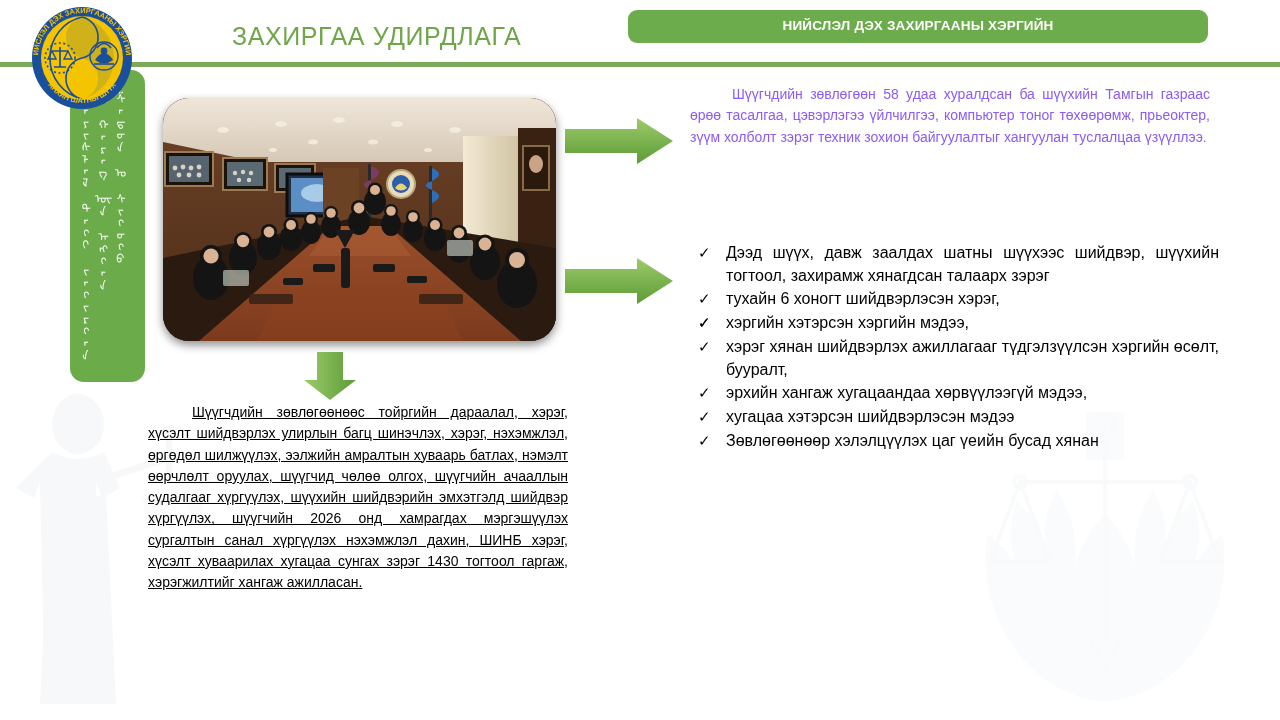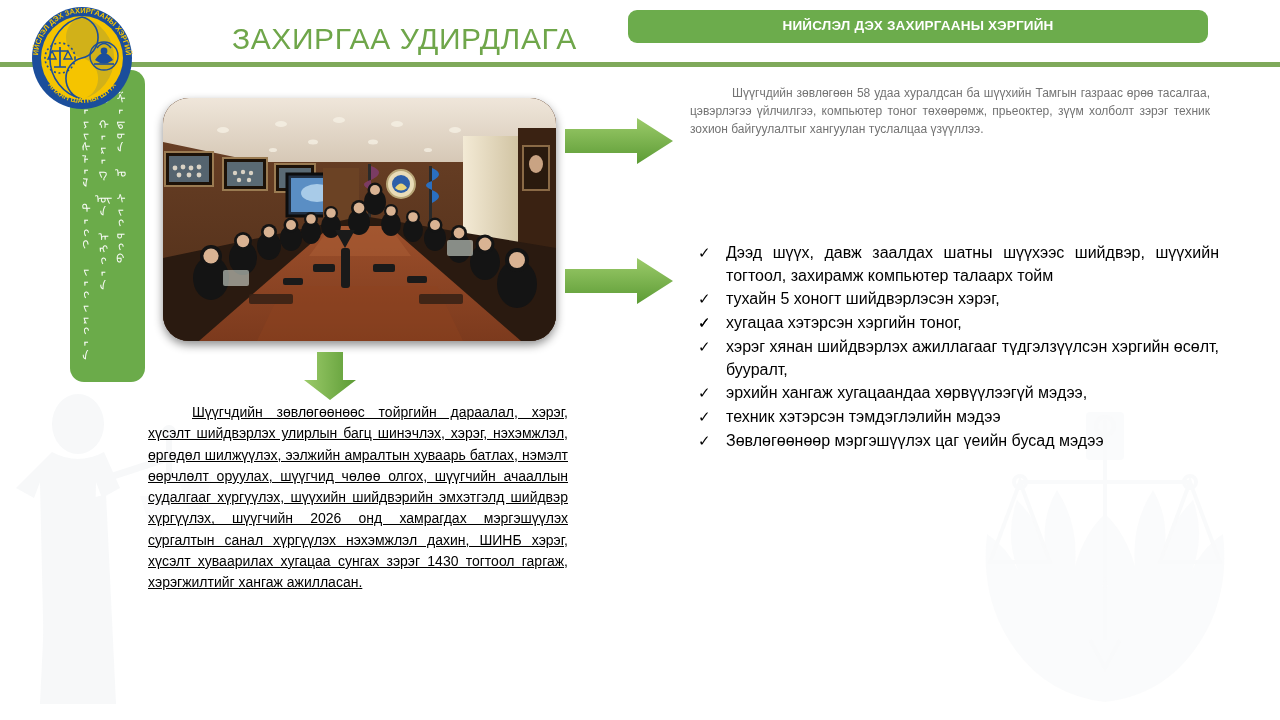--- a/index.html
+++ b/index.html
@@ -44,21 +44,21 @@
     top: 62px;
     width: 1280px;
     height: 5px;
     background: #7FA95A;
     z-index: 1;
   }
   #page-title {
     position: absolute;
     left: 232px;
     top: 22px;
-    font-size: 30px;
+    font-size: 25px;
     letter-spacing: .6px;
     color: #6FA64A;
     z-index: 3;
     white-space: nowrap;
   }
   #org-banner {
     position: absolute;
     left: 628px;
     top: 10px;
     width: 580px;
@@ -145,23 +145,23 @@
     height: 48px;
     z-index: 3;
   }
 
   
   #para-right {
     position: absolute;
     left: 690px;
     top: 84px;
     width: 520px;
-    font-size: 12px;
+    font-size: 14px;
     line-height: 1.52;
-    color: #737373;
+    color: #8b5cf6;
     text-align: justify;
     text-indent: 42px;
     z-index: 3;
   }
   #para-left {
     position: absolute;
     left: 148px;
     top: 402px;
     width: 420px;
     font-size: 14px;
@@ -443,23 +443,23 @@
       <stop offset="0" stop-color="#9CCB6A"></stop>
         <stop offset="1" stop-color="#5C9B35"></stop>
     </linearGradient>
   </defs>
   <path d="M13 0 H39 V28 H52 L26 48 L0 28 H13 Z" fill="url(#agd)"></path>
 </svg>
 
 <div id="para-right">Шүүгчдийн зөвлөгөөн 58 удаа хуралдсан ба шүүхийн Тамгын газраас өрөө тасалгаа, цэвэрлэгээ үйлчилгээ, компьютер тоног төхөөрөмж, прьеоктер, зүүм холболт зэрэг техник зохион байгуулалтыг хангуулан туслалцаа үзүүллээ.</div>
 
 <ul id="check-list">
-  <li><span class="tick">✓</span><span>Дээд шүүх, давж заалдах шатны шүүхээс шийдвэр, шүүхийн тогтоол, захирамж компьютер талаарх тойм</span></li>
-  <li><span class="tick">✓</span><span>тухайн 5 хоногт шийдвэрлэсэн хэрэг,</span></li>
+  <li><span class="tick">✓</span><span>Дээд шүүх, давж заалдах шатны шүүхээс шийдвэр, шүүхийн тогтоол, захирамж хянагдсан талаарх зэрэг</span></li>
+  <li><span class="tick">✓</span><span>тухайн 6 хоногт шийдвэрлэсэн хэрэг,</span></li>
   <li><span class="tick">✓</span></li>
-  <li><span class="tick">✓</span><span>хугацаа хэтэрсэн хэргийн тоног,</span></li>
+  <li><span class="tick">✓</span><span>хэргийн хэтэрсэн хэргийн мэдээ,</span></li>
   <li><span class="tick">✓</span><span>хэрэг хянан шийдвэрлэх ажиллагааг түдгэлзүүлсэн хэргийн өсөлт, бууралт,</span></li>
   <li><span class="tick">✓</span><span>эрхийн хангаж хугацаандаа хөрвүүлээгүй мэдээ,</span></li>
-  <li><span class="tick">✓</span><span>техник хэтэрсэн тэмдэглэлийн мэдээ</span></li>
-  <li><span class="tick">✓</span><span>Зөвлөгөөнөөр мэргэшүүлэх цаг үеийн бусад мэдээ</span></li>
+  <li><span class="tick">✓</span><span>хугацаа хэтэрсэн шийдвэрлэсэн мэдээ</span></li>
+  <li><span class="tick">✓</span><span>Зөвлөгөөнөөр хэлэлцүүлэх цаг үеийн бусад хянан</span></li>
 </ul>
 
 <div id="para-left">Шүүгчдийн зөвлөгөөнөөс тойргийн дараалал, хэрэг, хүсэлт шийдвэрлэх улирлын багц шинэчлэх, хэрэг, нэхэмжлэл, өргөдөл шилжүүлэх, ээлжийн амралтын хуваарь батлах, нэмэлт өөрчлөлт оруулах, шүүгчид чөлөө олгох, шүүгчийн ачааллын судалгааг хүргүүлэх, шүүхийн шийдвэрийн эмхэтгэлд шийдвэр хүргүүлэх, шүүгчийн 2026 онд хамрагдах мэргэшүүлэх сургалтын санал хүргүүлэх нэхэмжлэл дахин, ШИНБ хэрэг, хүсэлт хуваарилах хугацаа сунгах  зэрэг 1430 тогтоол гаргаж, хэрэгжилтийг хангаж ажилласан.</div>
 
 </body></html>

